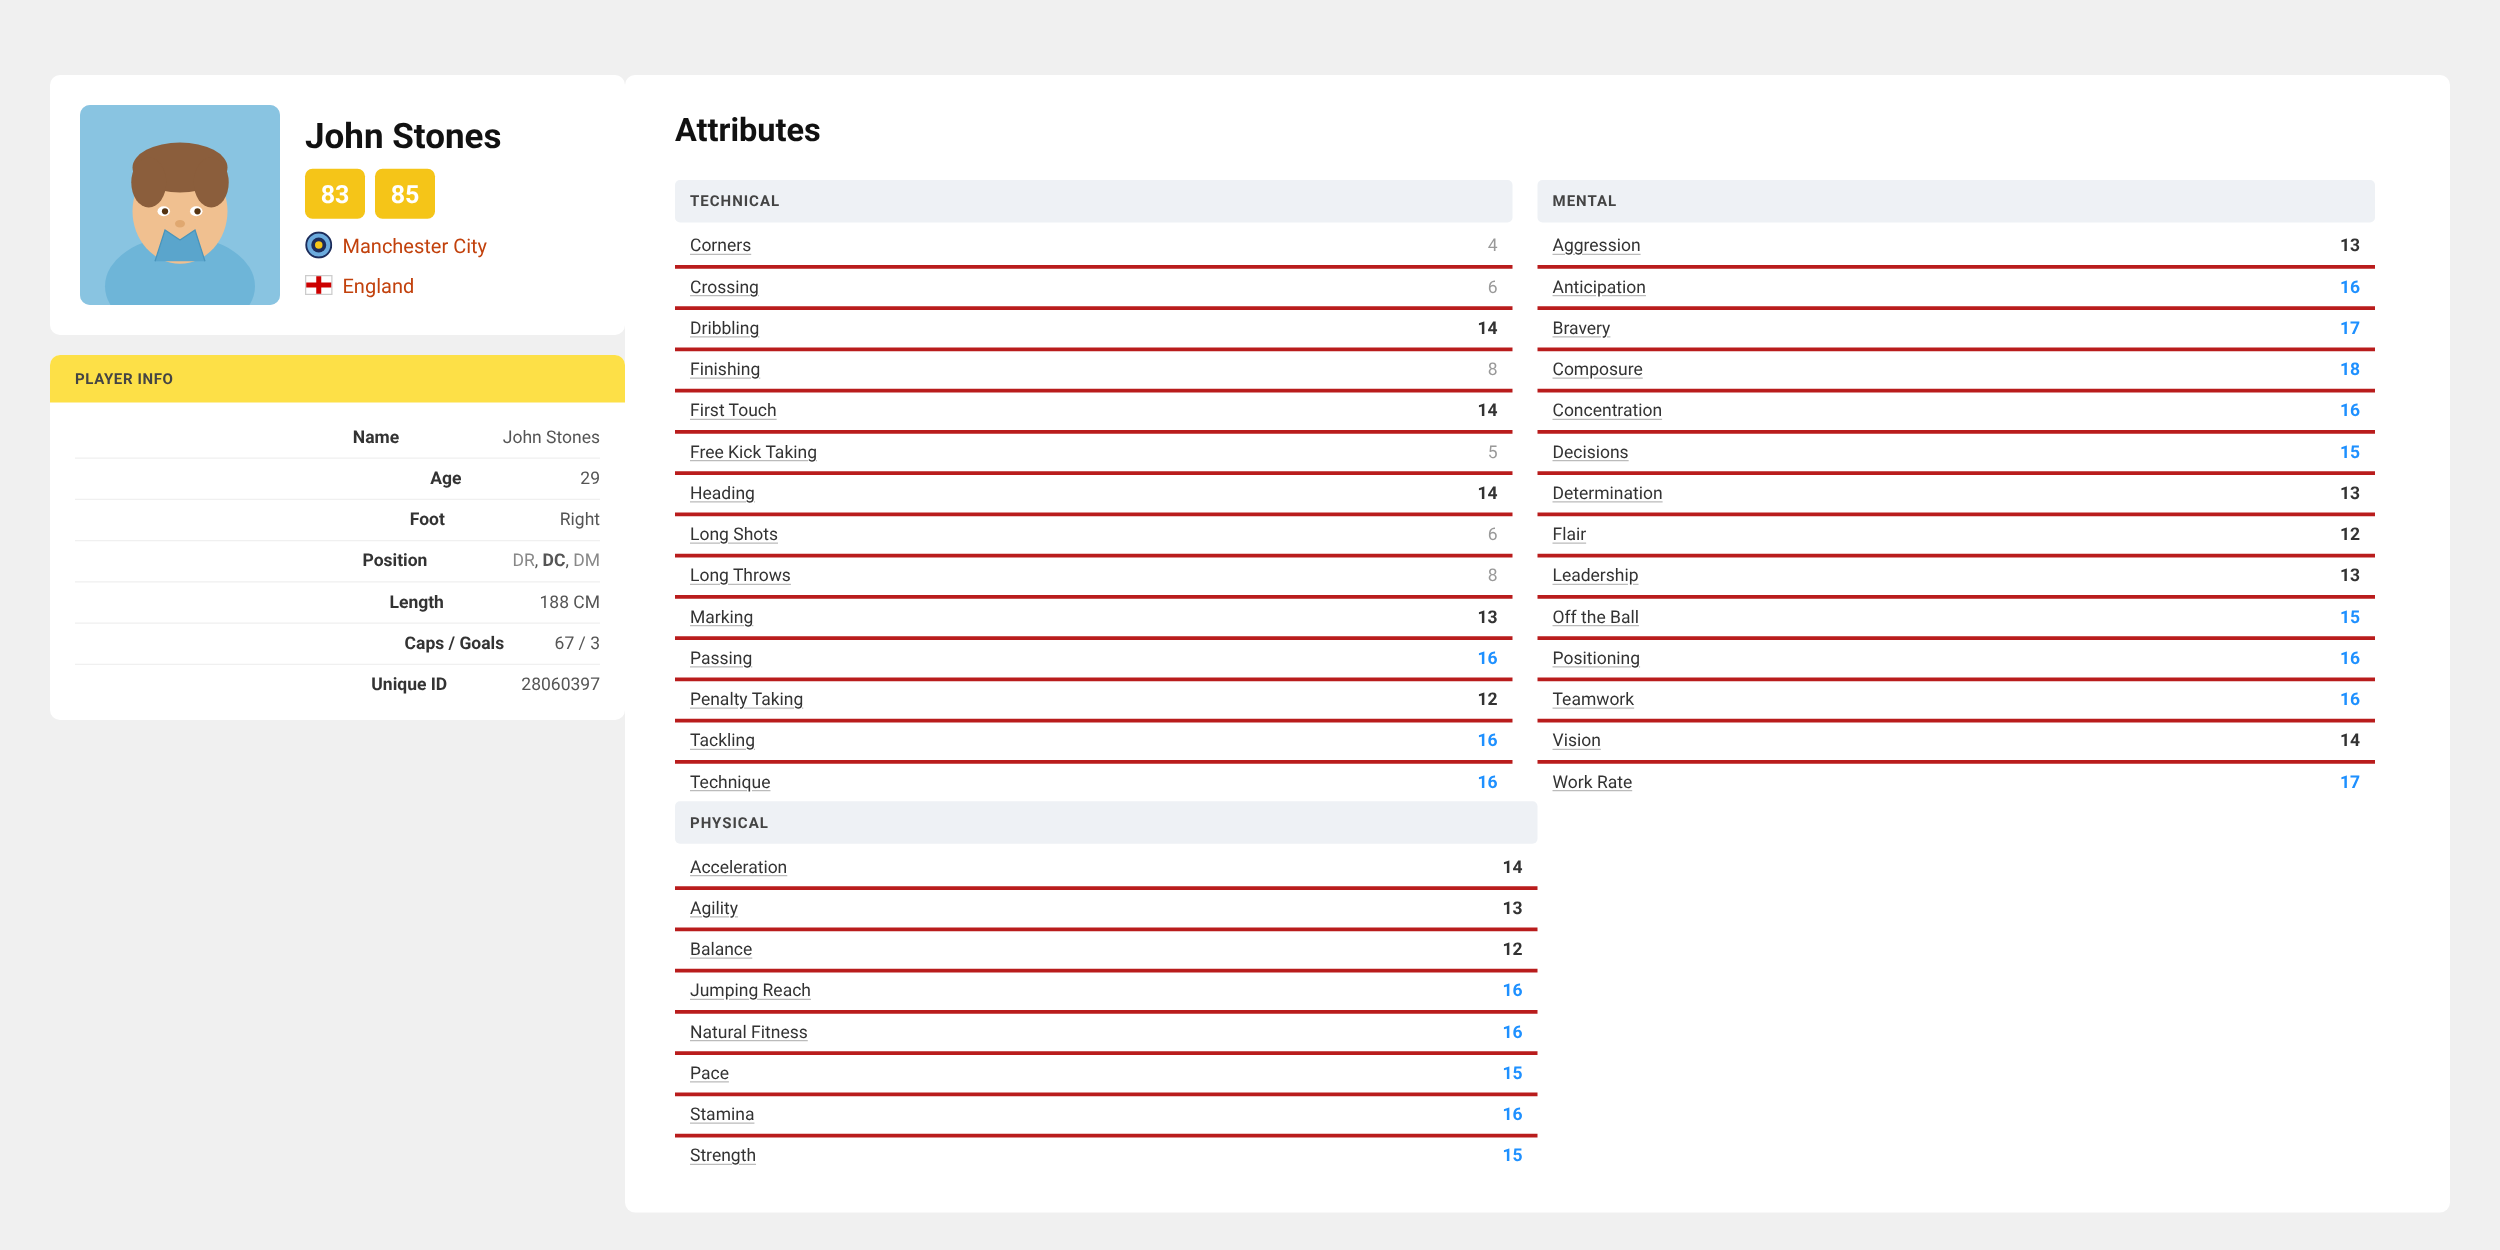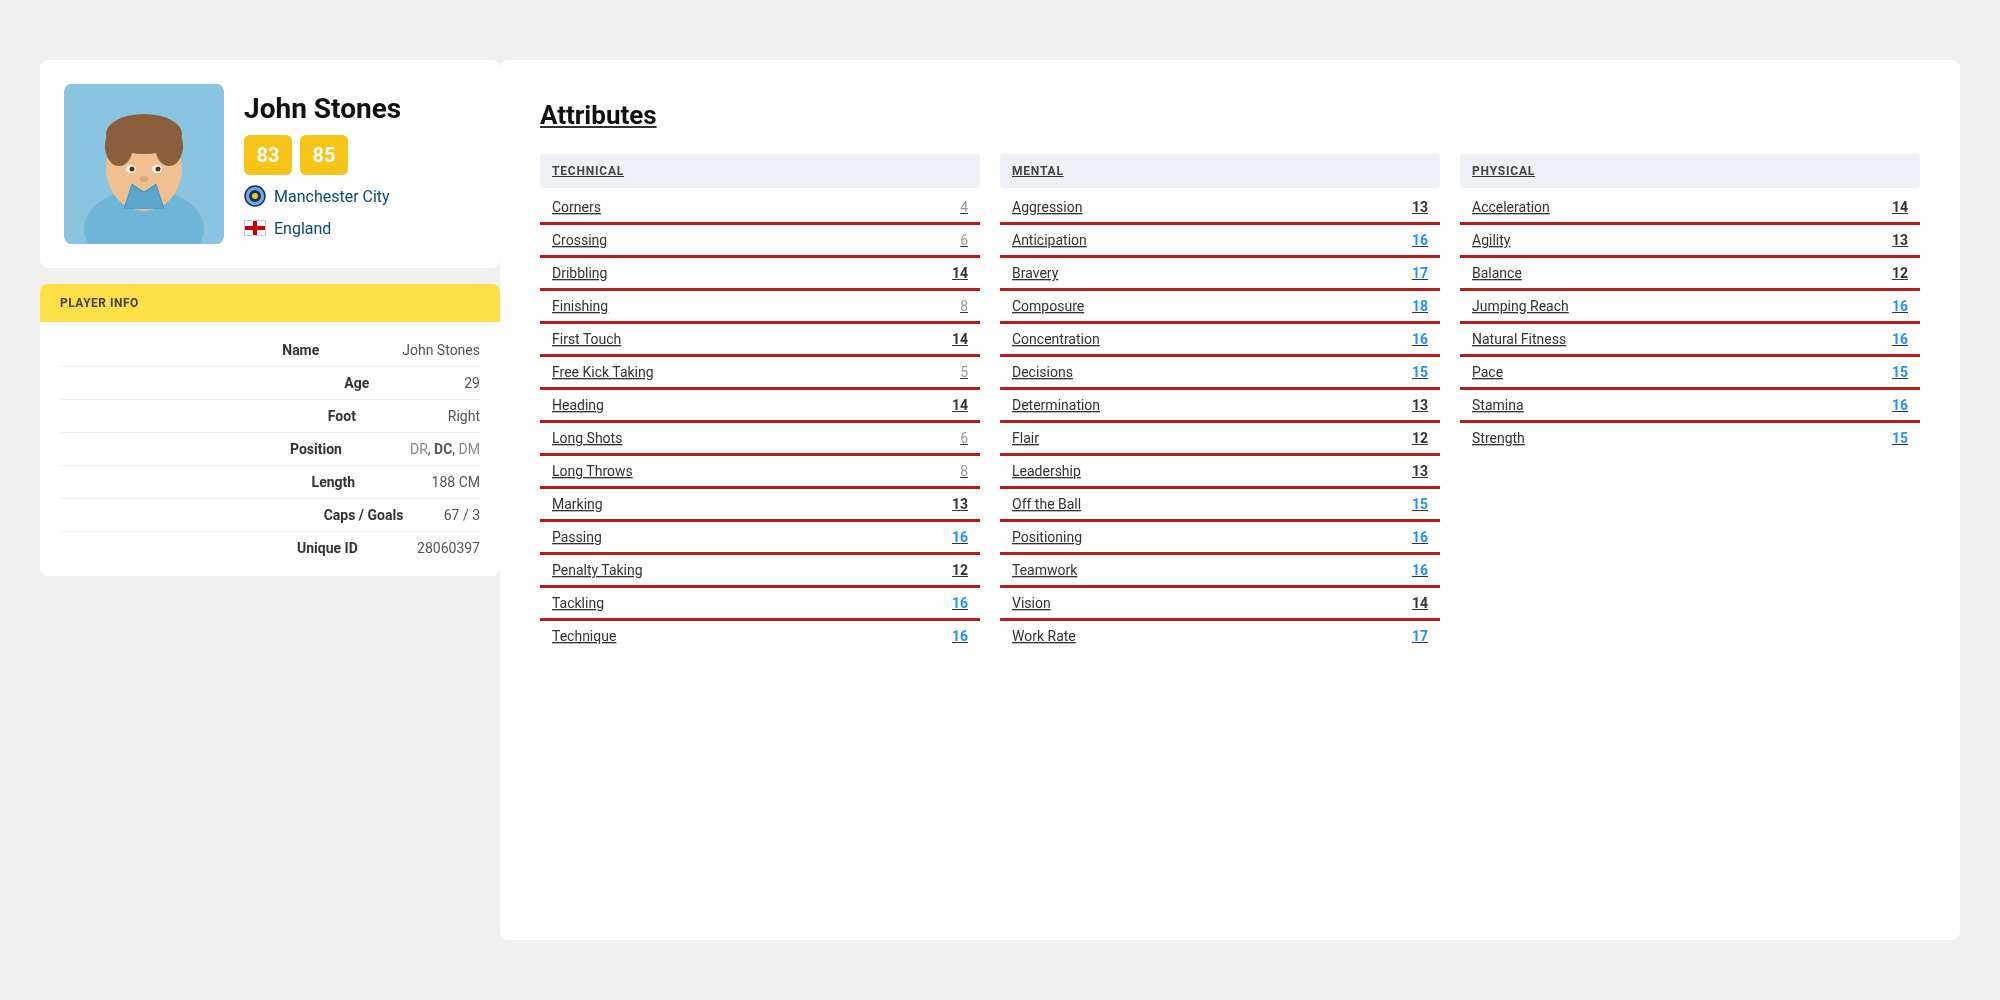--- a/index.html
+++ b/index.html
@@ -74,21 +74,21 @@
       justify-content: center;
       font-size: 20px;
       font-weight: 700;
       color: #fff;
     }
     .club-row, .nation-row {
       display: flex;
       align-items: center;
       gap: 8px;
       font-size: 16px;
-      color: #0c4a6e;
+      color: #c2410c;
     }
     .club-icon, .nation-icon {
       width: 22px;
       height: 22px;
       display: inline-flex;
       align-items: center;
       justify-content: center;
     }
     
     .england-cross {
@@ -153,32 +153,31 @@
       font-size: 14px;
     }
     .pos-bold { font-weight: 700; }
     .pos-light { color: #888; }
 
     
     .right-panel {
       flex: 1;
       background: white;
       border-radius: 8px;
-      padding: 40px 40px;
-      text-decoration: underline;
+      padding: 30px 40px;
     }
     .attributes-title {
       font-size: 26px;
       font-weight: 700;
       color: #111;
       margin-bottom: 24px;
     }
     .attributes-grid {
       display: grid;
-      grid-template-columns: 1fr 1fr 1fr;
+      grid-template-columns: 1fr 1fr;
       gap: 0;
     }
     .attr-column {
       padding: 0 20px 0 0;
     }
     .attr-column:last-child { padding-right: 0; }
     .attr-category-header {
       background: #eef1f5;
       padding: 10px 12px;
       font-size: 12px;

